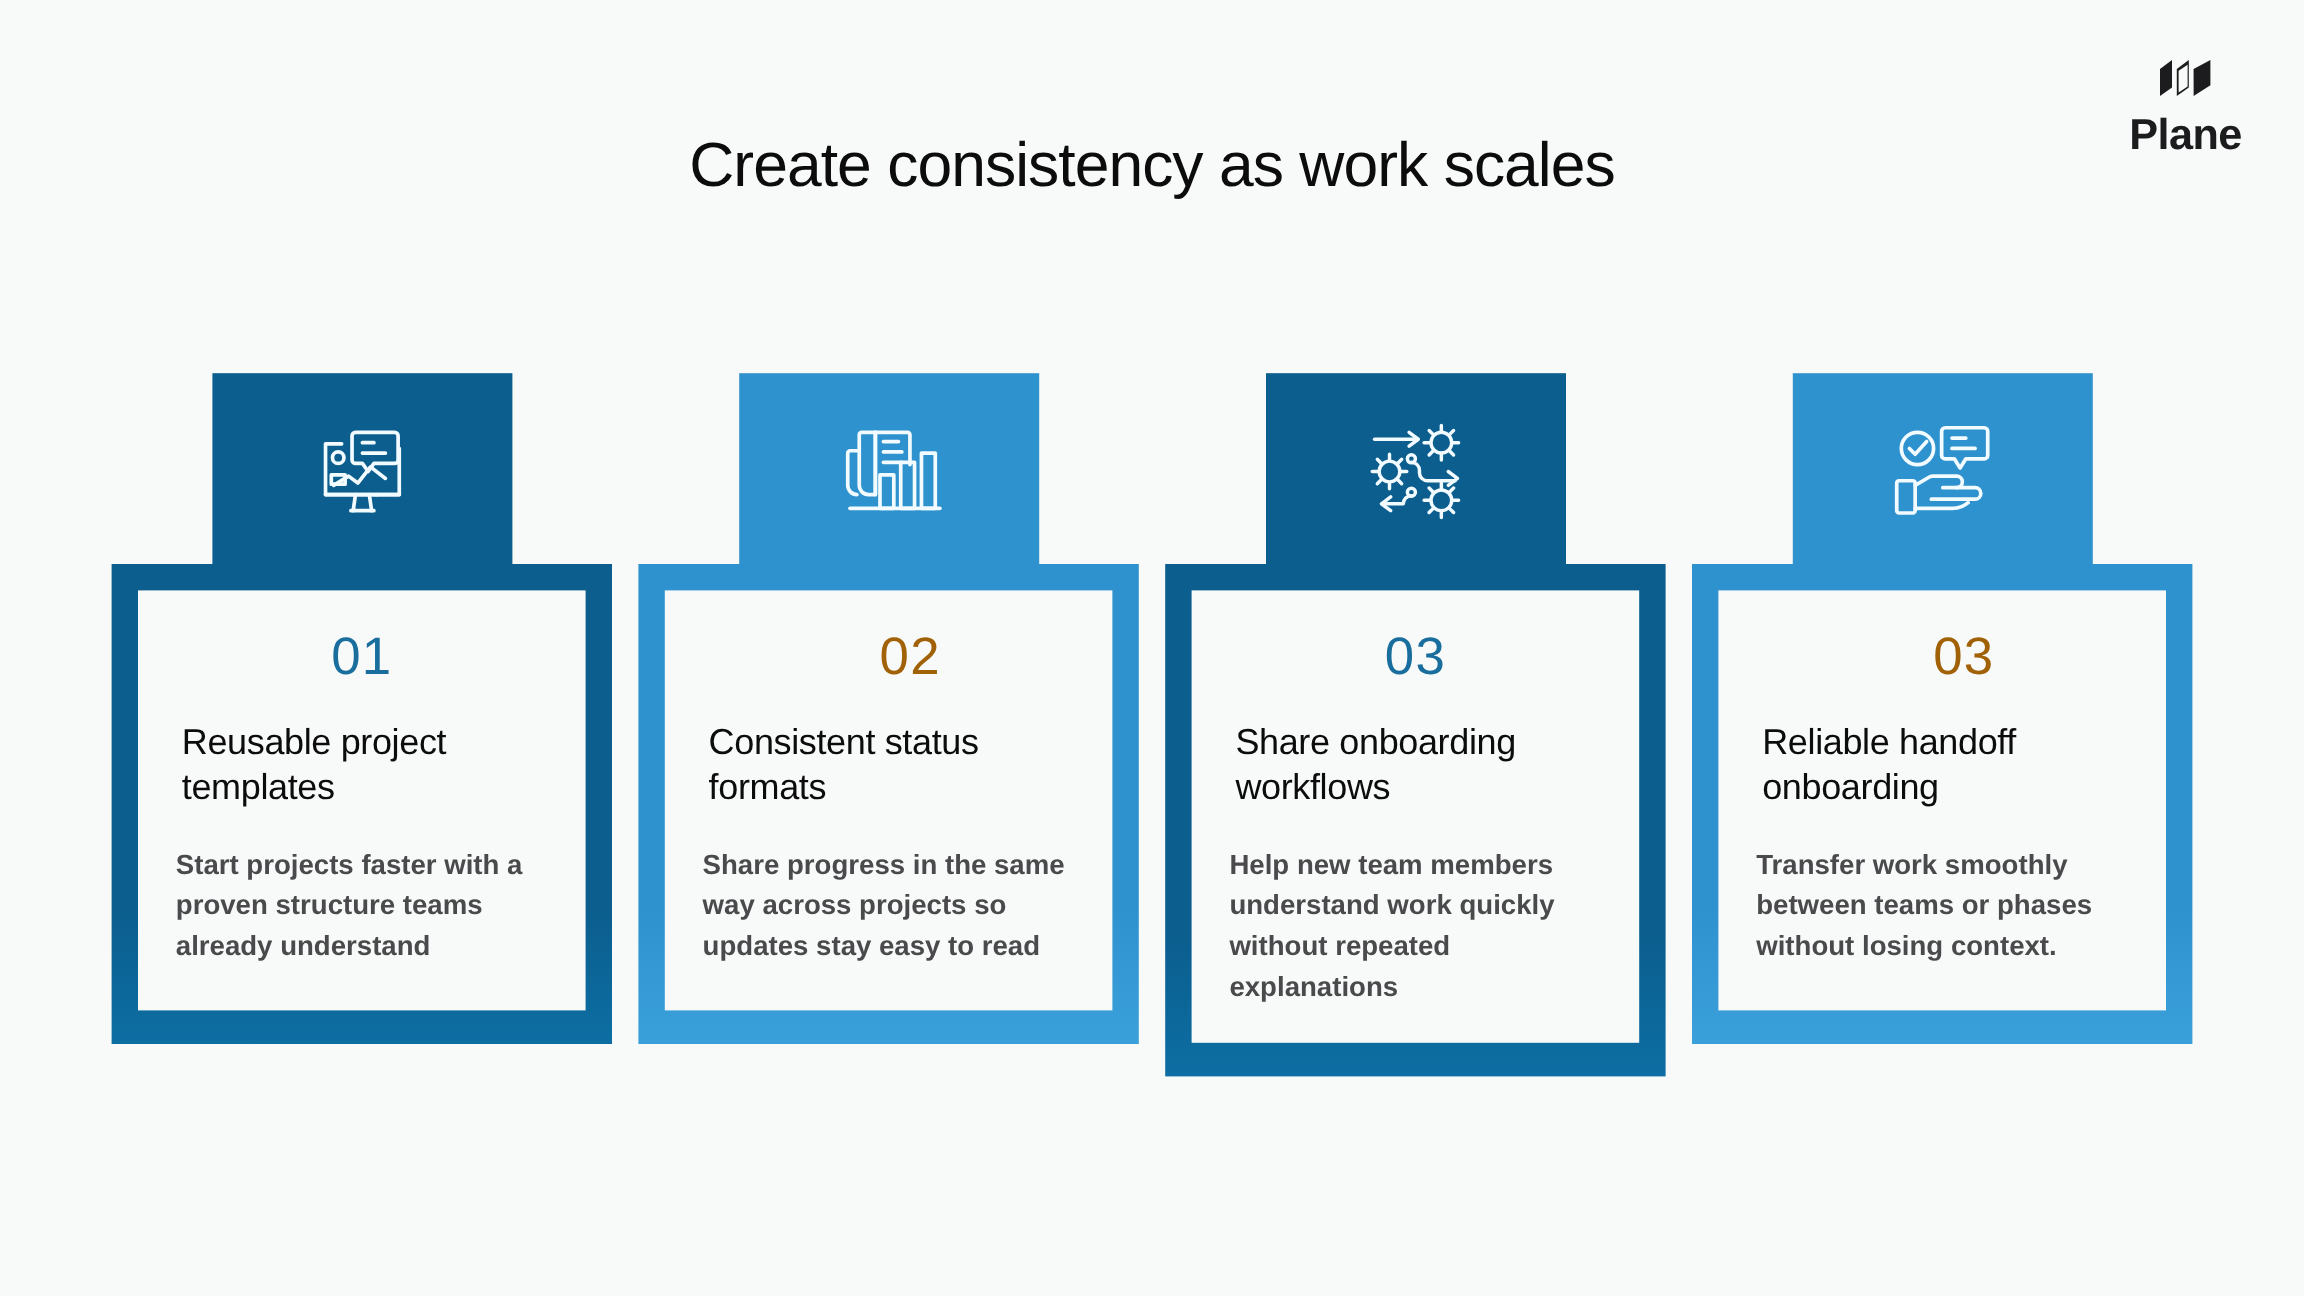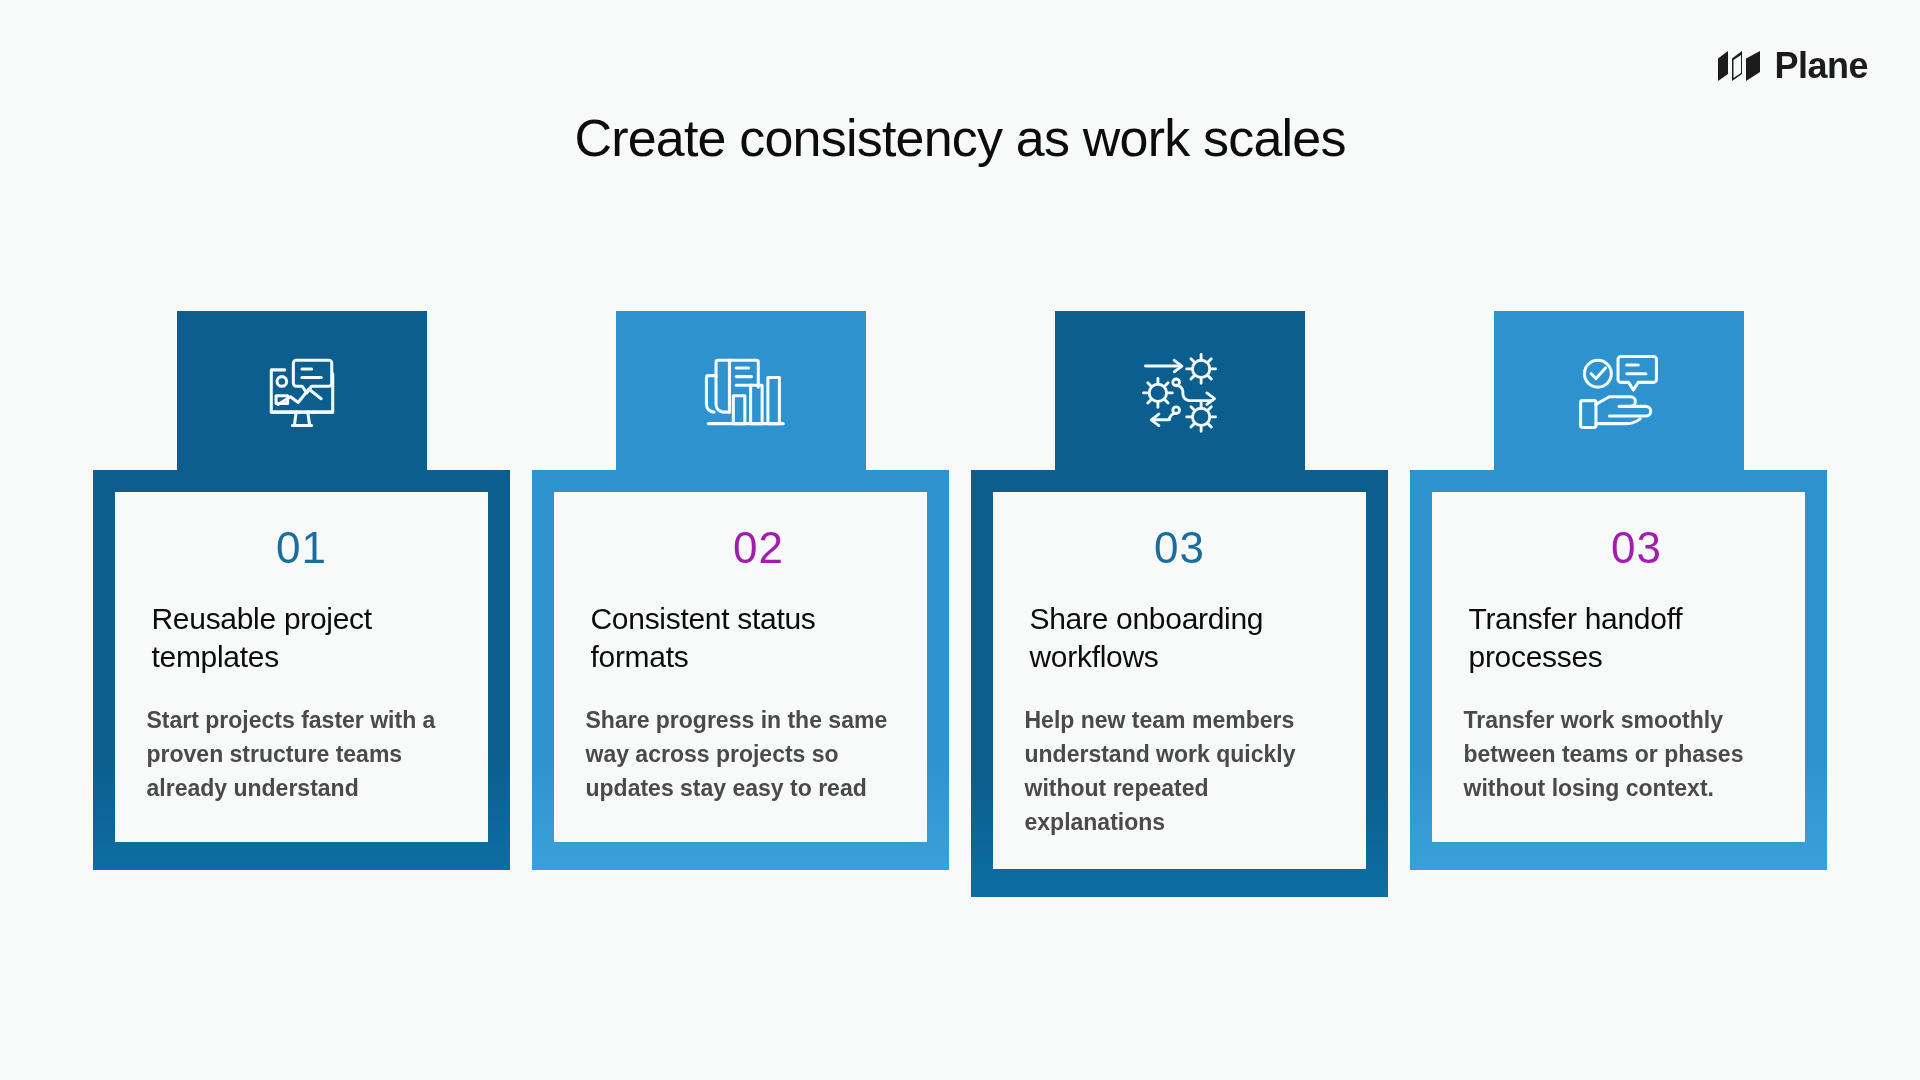--- a/index.html
+++ b/index.html
@@ -16,20 +16,21 @@
   }
 
   
   .brand {
     position: absolute;
     top: 48px;
     right: 52px;
     display: flex;
     align-items: center;
     gap: 12px;
+    flex-direction: column;
   }
   .brand-mark {
     width: 46px;
     height: 34px;
     display: block;
   }
   .brand-name {
     font-size: 36px;
     font-weight: 600;
     color: #1c1c1e;
@@ -135,21 +136,21 @@
   .card.dark .card-frame {
     background: linear-gradient(180deg, #0b5e8e 0%, #0b5e8e 72%, #0d6ea3 100%);
   }
   .card.dark .card-number { color: #1a6e9e; }
 
   
   .card.light .card-tab { background: #2e92ce; }
   .card.light .card-frame {
     background: linear-gradient(180deg, #2e92ce 0%, #2e92ce 72%, #3aa0da 100%);
   }
-  .card.light .card-number { color: #a21caf; margin-left: 36px; }
+  .card.light .card-number { color: #a16207; margin-left: 36px; }
 </style>
 </head>
 <body>
 
 <div class="brand">
   <span>
     <svg class="brand-mark" viewBox="0 0 46 34" aria-hidden="true">
       <path d="M2 9.5 L12 2 L12 25 L2 32 Z" fill="#1c1c1e"></path>
       <path d="M16 9.5 L26 2 L26 25 L16 32 Z" fill="#1c1c1e"></path>
       <path d="M30 9.5 L44 2 L44 23 L30 32 Z" fill="#1c1c1e"></path>
@@ -273,19 +274,19 @@
           <path d="M12 60 H24 a2 2 0 0 1 2 2 V86 a2 2 0 0 1 -2 2 H12 a2 2 0 0 1 -2 -2 V62 a2 2 0 0 1 2 -2 z"></path>
           <path d="M26 64 L38 57 a6 6 0 0 1 3 -1 H62 a5 5 0 0 1 0 10 H50"></path>
           <path d="M62 66 H78 a5 5 0 0 1 0 10 H40"></path>
           <path d="M26 84 H58 a22 22 0 0 0 14 -5"></path>
         </svg>
       </span>
     </div>
     <div class="card-frame">
       <div class="card-panel">
         <div class="card-number">03</div>
-        <div class="card-heading">Transfer handoff processes</div>
+        <div class="card-heading">Reliable handoff onboarding</div>
         <div class="card-body">Transfer work smoothly between teams or phases without losing context.</div>
       </div>
     </div>
   </div>
 
 </div>
 
 </body></html>

